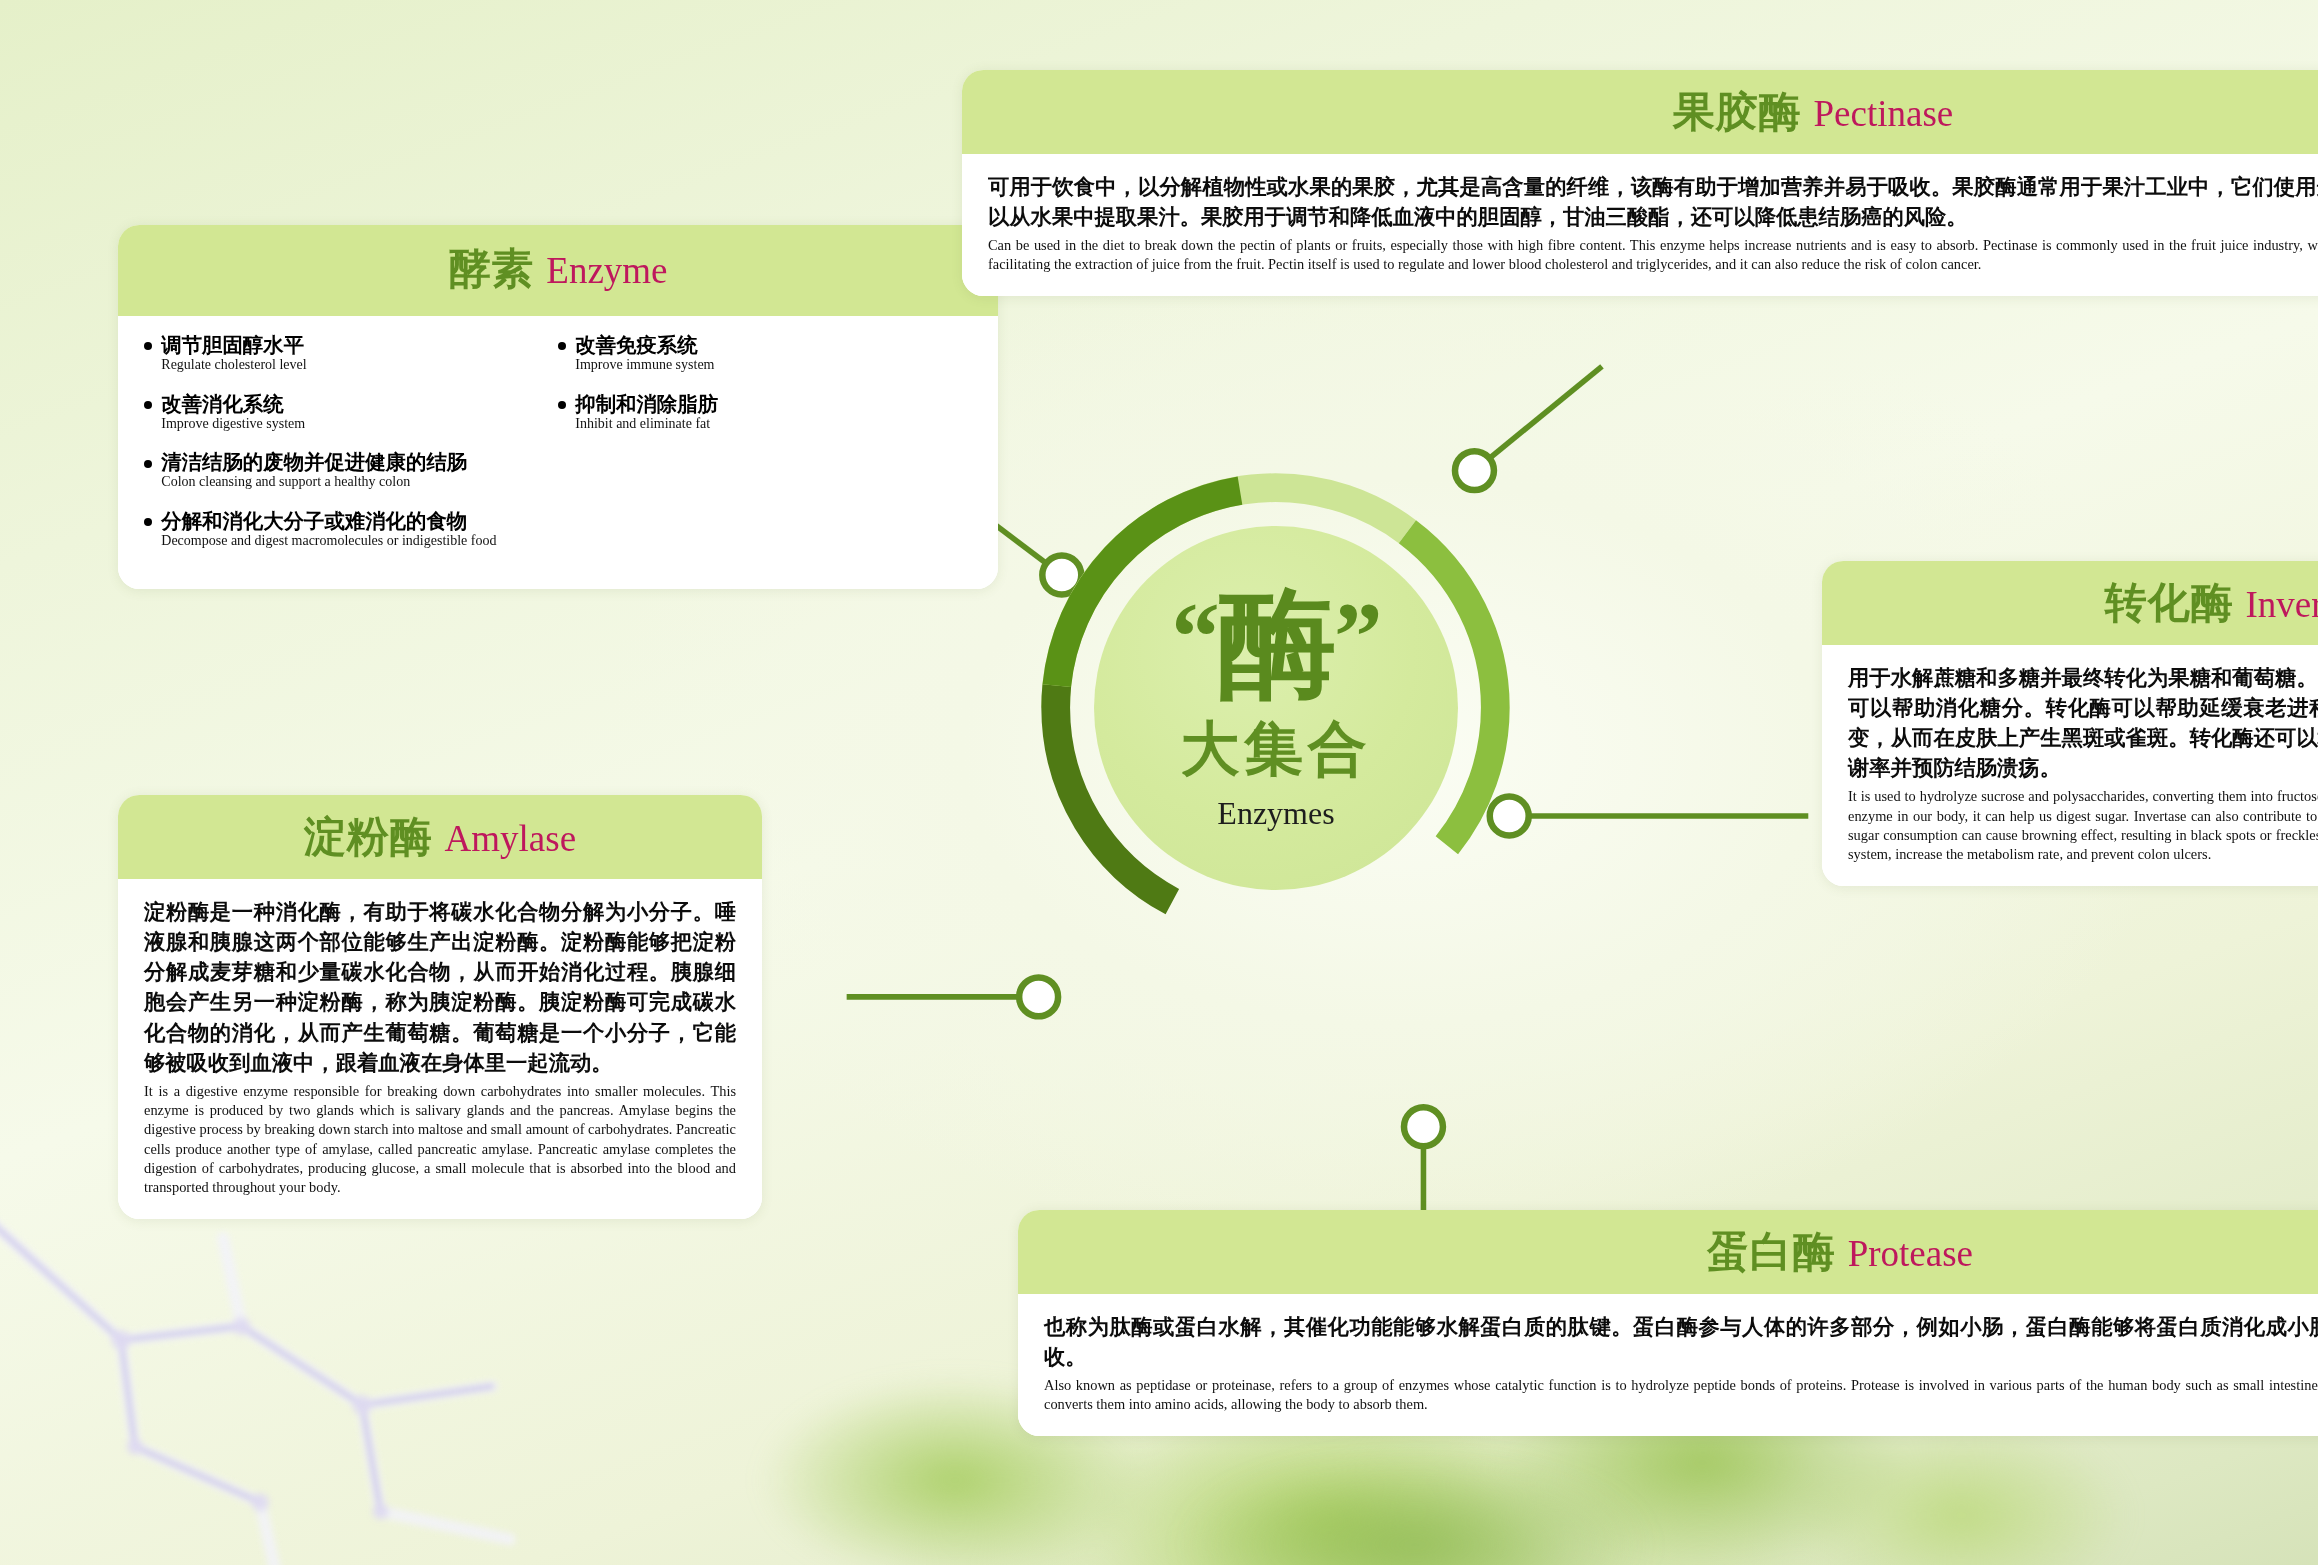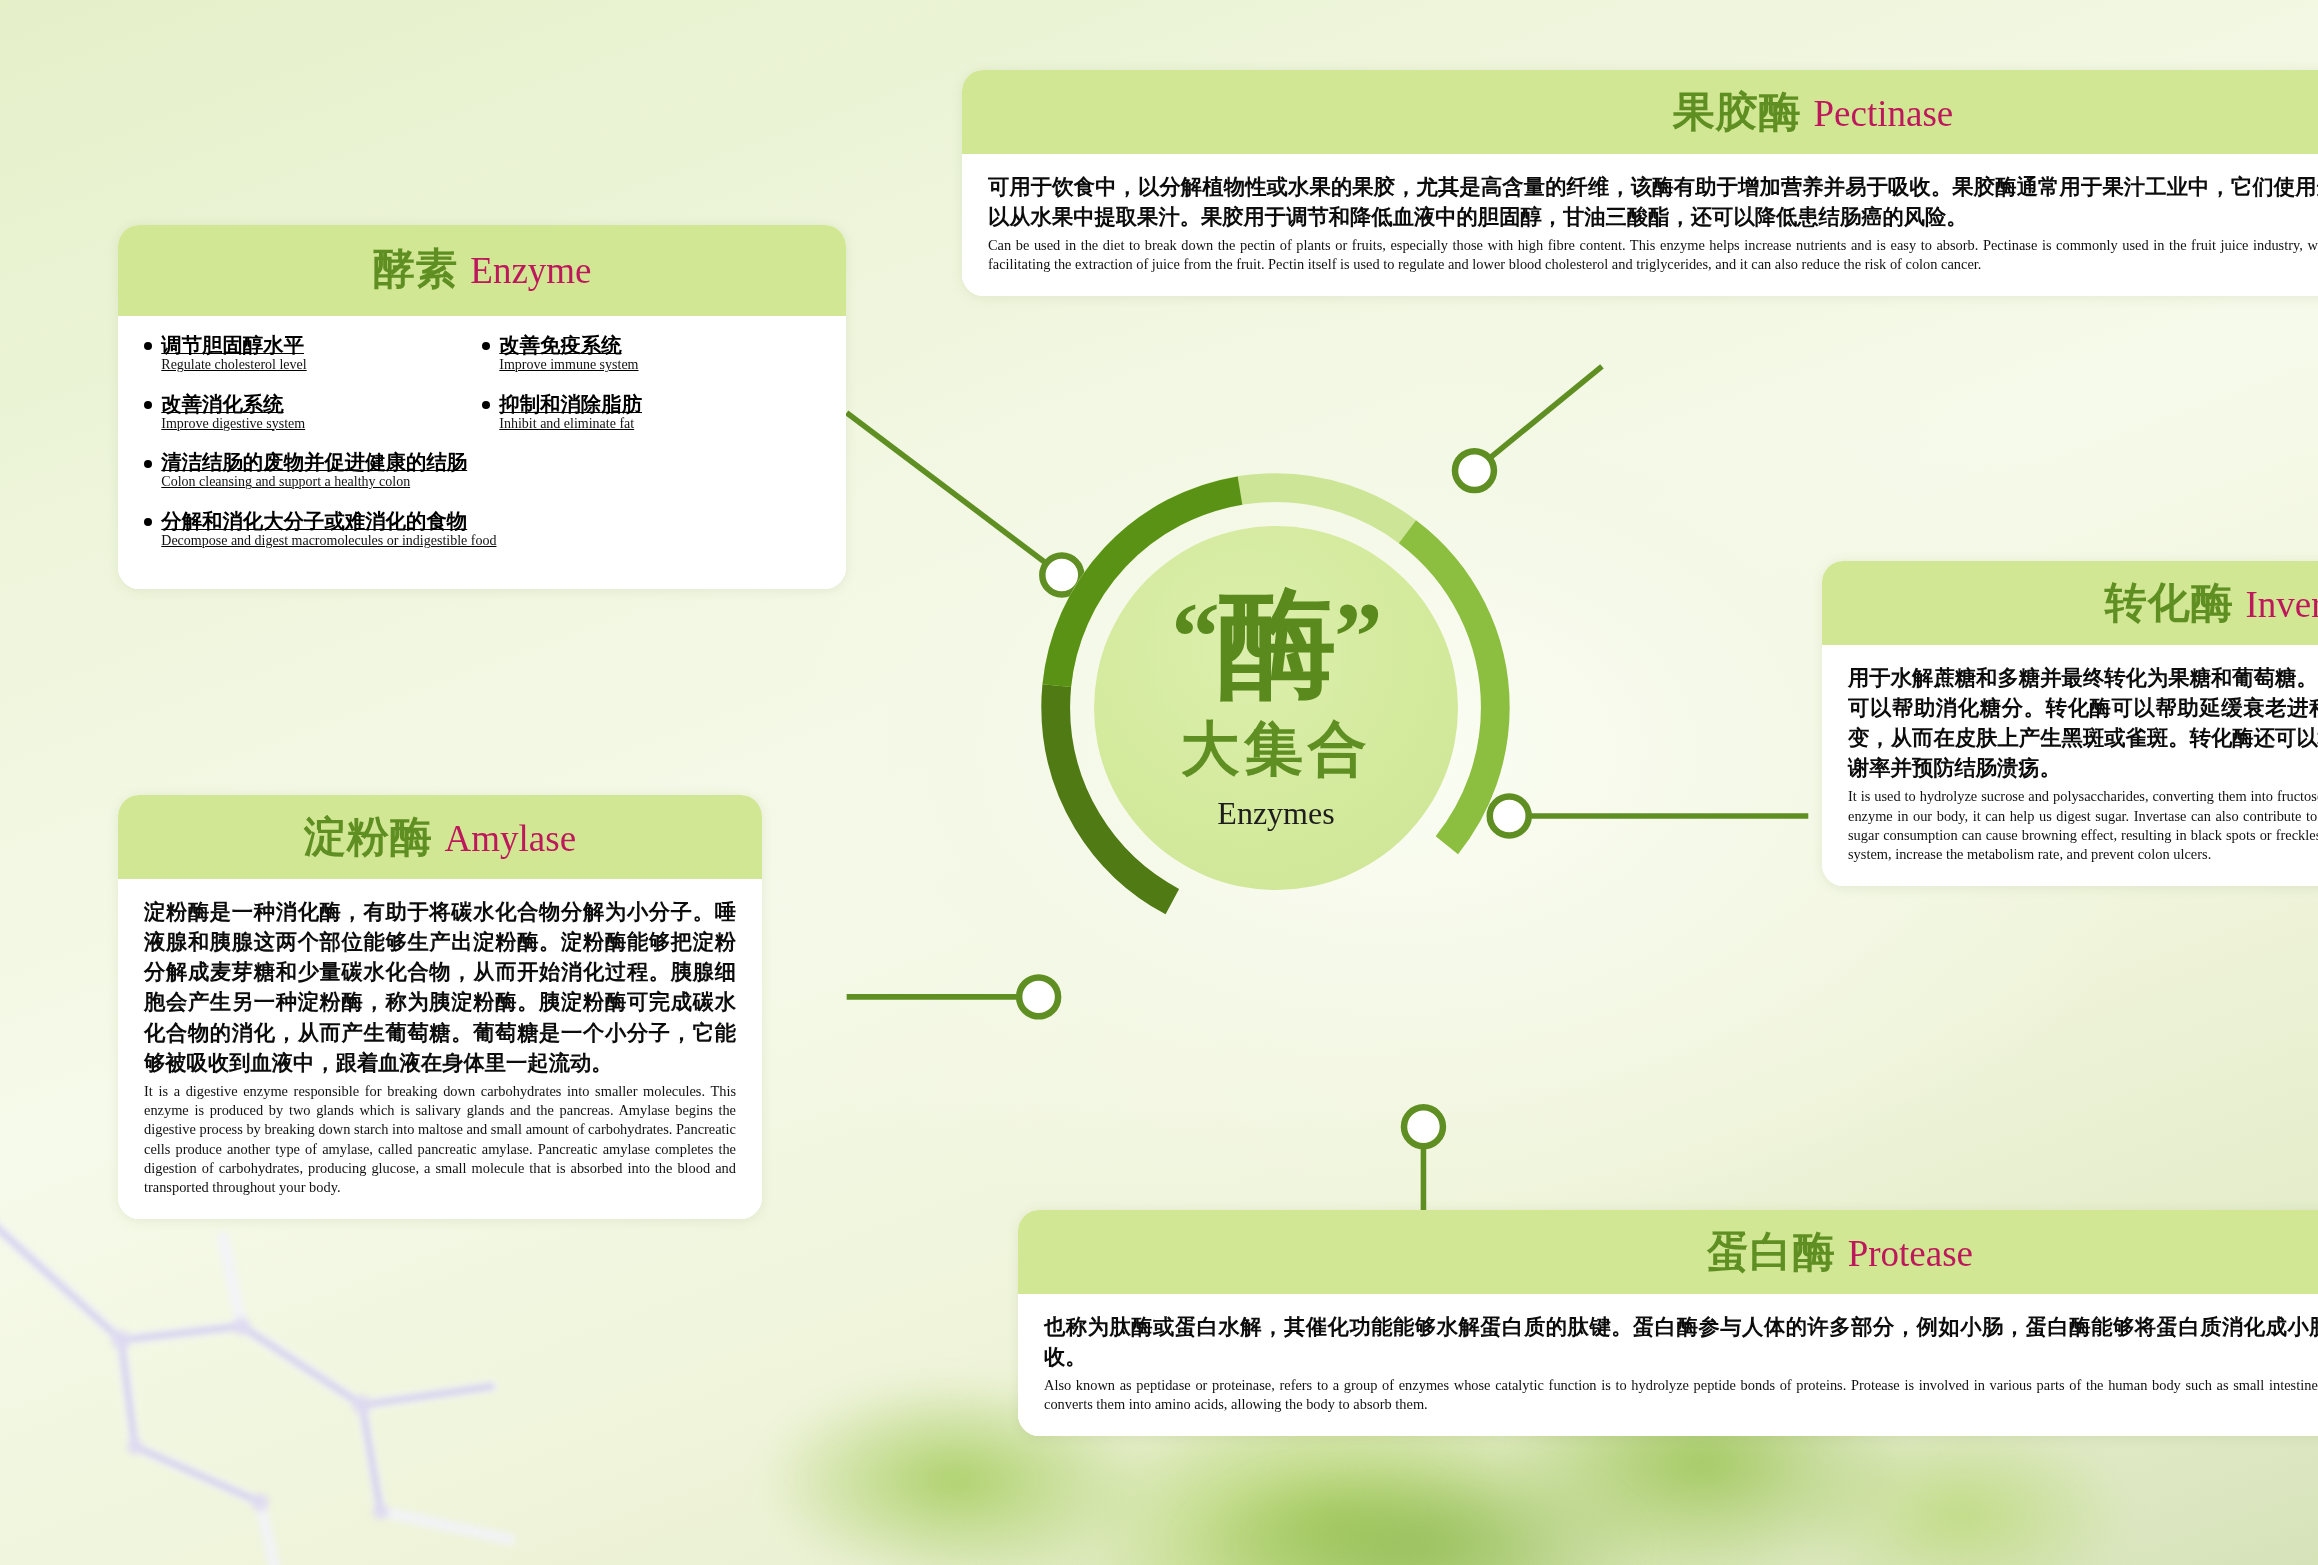--- a/index.html
+++ b/index.html
@@ -62,24 +62,24 @@
              font-family:Liberation Serif, serif; }
   .head-en { font-size:37px; color:#be185d; margin-left:12px;
              font-family:"Liberation Serif","DejaVu Serif",serif; }
   .card-body { padding:17.6px 26px 21.3px 26px; background:#fff; }
   .zh-p { font-size:21.3px; line-height:1.42; color:#0c0c0c; font-weight:bold; text-align:justify;
           font-family:"DejaVu Sans","Liberation Sans",sans-serif; }
   .en-p { font-size:14.4px; line-height:1.34; color:#111; text-align:justify; margin-top:3.7px;
           font-family:"Liberation Serif","DejaVu Serif",serif; }
 
   
-  #card-enzyme { left:118px; top:225px; width:728px; }
+  #card-enzyme { left:118px; top:225px; width:880px; }
   #card-enzyme .card-head { justify-content:center; padding:16px 0 18.5px; }
   .bullet-grid { display:flex; flex-wrap:wrap; }
-  .bul { display:flex; align-items:flex-start; margin-bottom:18.5px;text-decoration:underline; }
+  .bul { display:flex; align-items:flex-start; margin-bottom:18.5px; }
   .bul.half { width:50%; }
   .bul.full { width:100%; }
   .dot { width:8px; height:8px; border-radius:50%; background:#000; margin:9.3px 9.3px 0 0; flex:none; }
   .bul-zh { font-size:20.4px; font-weight:bold; color:#000; line-height:1.18;
             font-family:"DejaVu Sans","Liberation Sans",sans-serif; }
   .bul-en { font-size:14px; color:#111; margin-top:2.8px;
             font-family:"Liberation Serif","DejaVu Serif",serif; }
 
   #card-amylase  { left:118px;  top:795px; width:644px; }
   #card-pectinase{ left:962px; top:70px;  width:1702px; }

